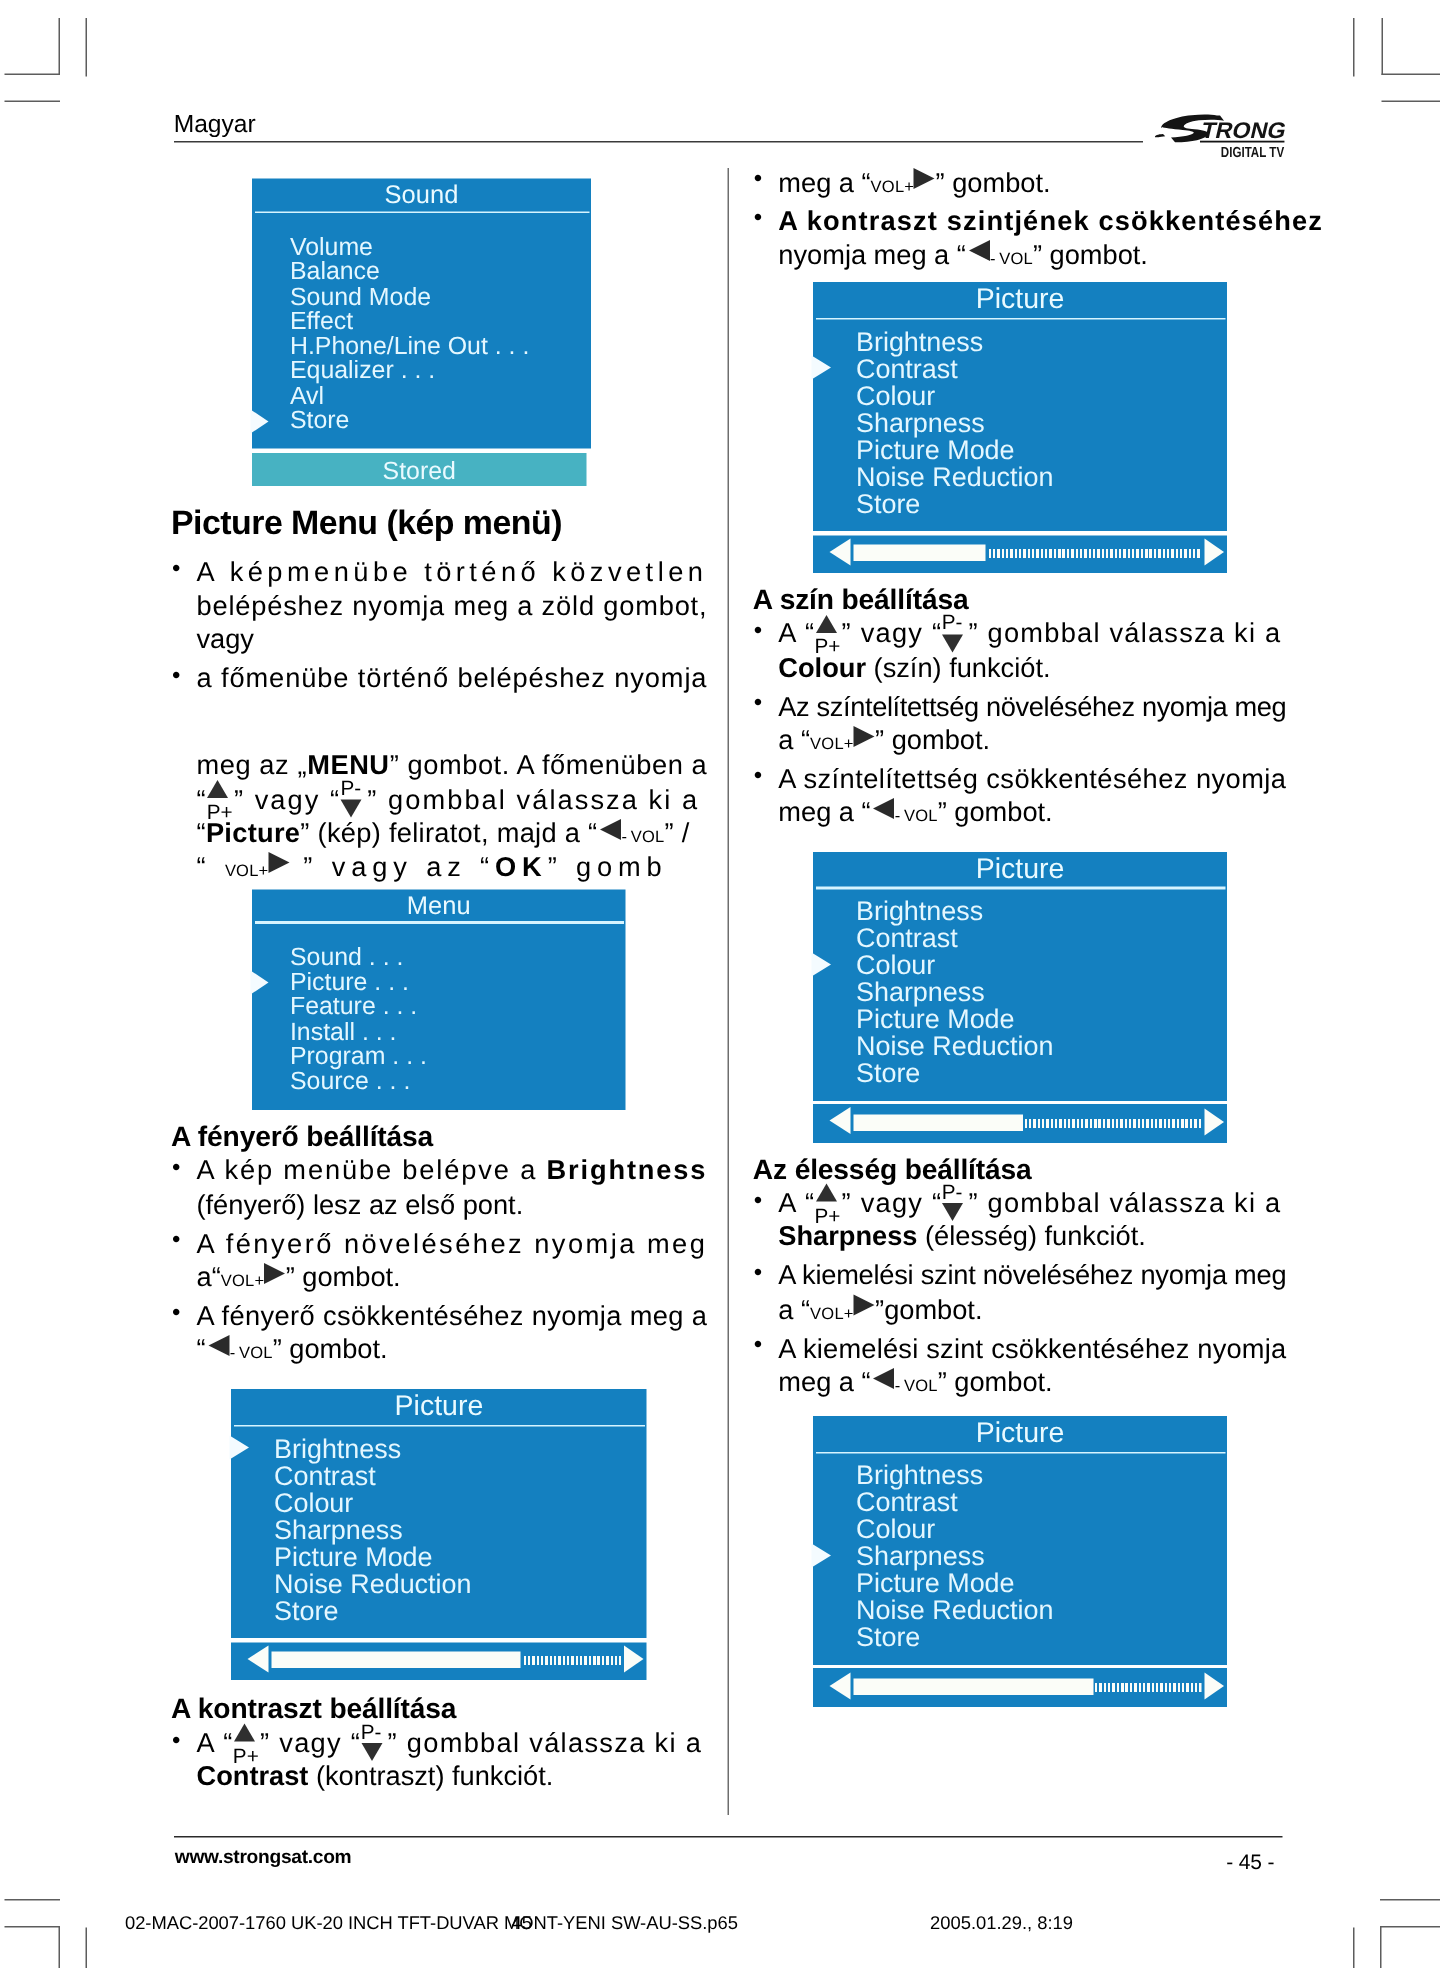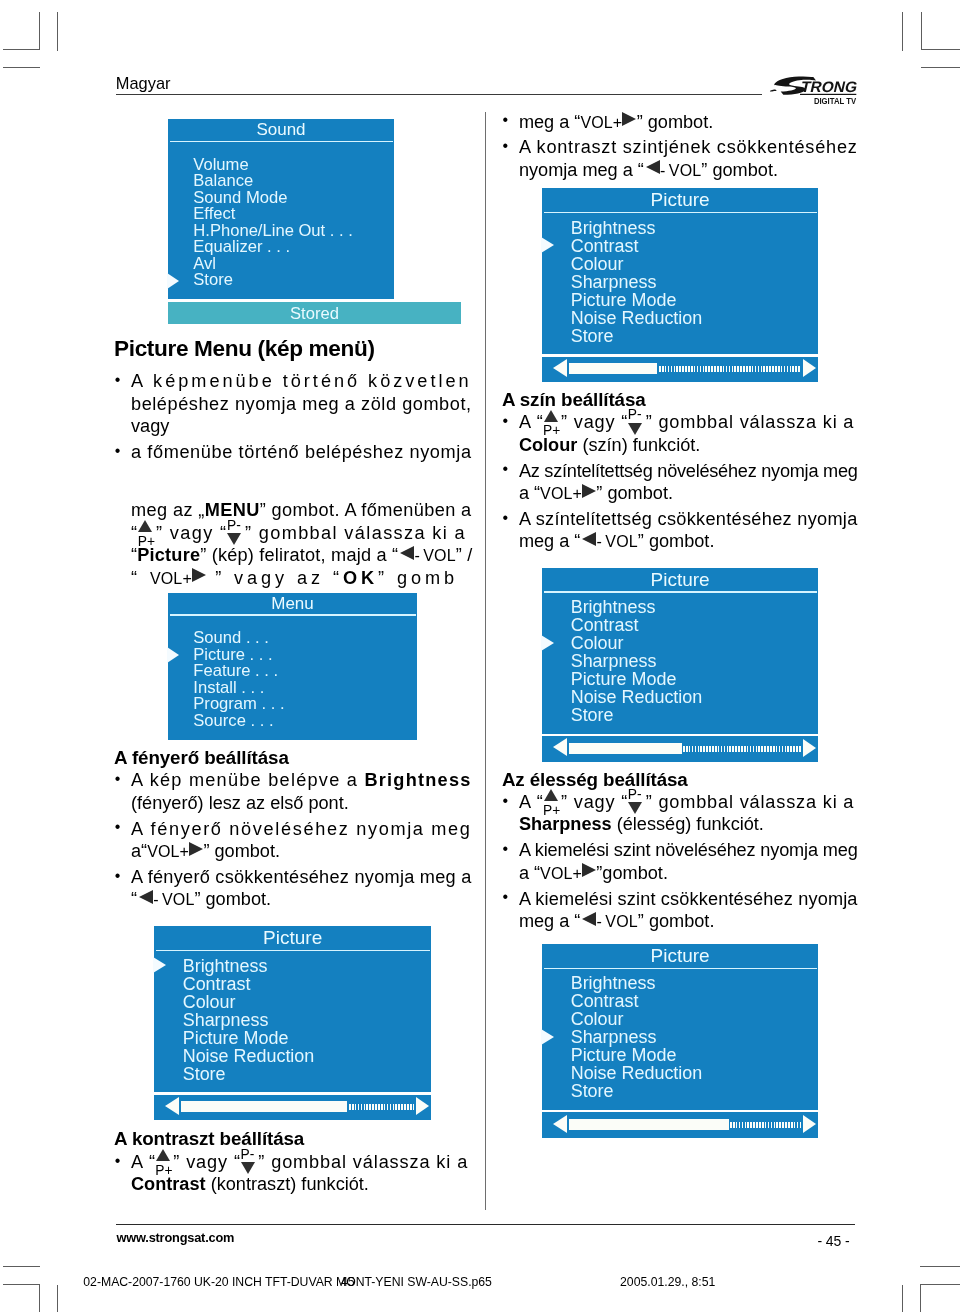--- a/index.html
+++ b/index.html
@@ -53,21 +53,21 @@
 .sl-bar{position:absolute;top:6.6px;height:11.3px;background:#fbfdf8;}
 .sl-dots{position:absolute;top:9.4px;height:5.9px;background:repeating-linear-gradient(to right,#fbfdf8 0 1.6px,#1480c0 1.6px 2.9px);}
 
 .kup{position:relative;display:inline-block;width:17.5px;height:1px;vertical-align:baseline;overflow:visible;}
 .kup>.triu{position:absolute;left:0px;top:-17.8px;width:0;height:0;border-bottom:12.4px solid #2f2f2f;border-left:7.2px solid transparent;border-right:7.2px solid transparent;}
 .kup>.plbl{position:absolute;left:-0.6px;top:-1.1px;font-size:13.8px;font-style:normal;line-height:9.9px;letter-spacing:0;white-space:nowrap;}
 .kdn{position:relative;display:inline-block;width:17.5px;height:1px;vertical-align:baseline;overflow:visible;}
 .kdn>.trid{position:absolute;left:0px;top:-4.7px;width:0;height:0;border-top:12.9px solid #2f2f2f;border-left:7.2px solid transparent;border-right:7.2px solid transparent;}
 .kdn>.plbl2{position:absolute;left:-0.4px;top:-17.2px;font-size:13.8px;font-style:normal;line-height:9.4px;letter-spacing:0;white-space:nowrap;}
 .kvl,.kvr{white-space:nowrap;}
-.vlbl{font-style:normal;font-size:16px;letter-spacing:.15px;}
+.vlbl{font-style:normal;font-size:11px;letter-spacing:.15px;}
 .vsp{font-style:normal;display:inline-block;width:1.8px;}
 .tri-l{position:relative;display:inline-block;width:14.3px;height:1px;vertical-align:baseline;}
 .tri-l::before{content:"";position:absolute;left:0;top:-14.4px;width:0;height:0;border-right:14.3px solid #2a2a2a;border-top:7.6px solid transparent;border-bottom:7.6px solid transparent;}
 .tri-r{position:relative;display:inline-block;width:14.3px;height:1px;vertical-align:baseline;}
 .tri-r::before{content:"";position:absolute;left:0;top:-14.4px;width:0;height:0;border-left:14.3px solid #2a2a2a;border-top:7.6px solid transparent;border-bottom:7.6px solid transparent;}
 
 </style>
 </head>
 <body>
 
@@ -114,39 +114,39 @@
     </svg>
   </div>
 
   <div id="vdiv"></div>
 
   <div id="frule"></div>
   <div id="site">www.strongsat.com</div>
   <div id="pageno">- 45 -</div>
   <div id="fnote">02-MAC-2007-1760 UK-20 INCH TFT-DUVAR MONT-YENI SW-AU-SS.p65</div>
   <div id="fpg">45</div>
-  <div id="fdate">2005.01.29., 8:51</div>
+  <div id="fdate">2005.01.29., 8:19</div>
 
   <div class="colL body">
 
     <div class="osd" style="margin-left:54px;width:226px;">
       <div class="osdttl">Sound</div>
       <div class="osdsep"></div>
       <div class="osditems">
       <div class="osdit"><span>Volume</span></div>
       <div class="osdit"><span>Balance</span></div>
       <div class="osdit"><span>Sound Mode</span></div>
       <div class="osdit"><span>Effect</span></div>
       <div class="osdit"><span>H.Phone/Line Out . . .</span></div>
       <div class="osdit"><span>Equalizer . . .</span></div>
       <div class="osdit"><span>Avl</span></div>
       <div class="osdit sel"><i class="ar"></i><span>Store</span></div>
       </div>
     </div>
-    <div class="stored" style="margin-left:54px;width:293px;">Stored</div>
+    <div class="stored" style="margin-left:54px;width:223px;">Stored</div>
 
     <h3 class="hd" style="margin-top:13px;">Picture Menu (kép menü)</h3>
 
     <div class="b" style="margin-top:9px;">
         <span class="bul">•</span>
         <span class="lines">
           <span class="ln" style="letter-spacing: 2.981px;">A képmenübe történő közvetlen</span>
           <span class="ln" style="letter-spacing: 0.553px;">belépéshez nyomja meg a zöld gombot,</span>
           <span class="ln">vagy</span>
         </span>
@@ -240,21 +240,21 @@
     <div class="b">
         <span class="bul">•</span>
         <span class="lines">
           <span class="ln"><span>meg a “</span><span class="kvr"><em class="vlbl">VOL+</em><i class="tri-r"></i></span><span>” gombot.</span></span>
         </span>
       </div>
 
     <div class="b">
         <span class="bul">•</span>
         <span class="lines">
-          <span class="ln" style="letter-spacing: 0.76px;">A kontraszt szintjének csökkentéséhez</span>
+          <span class="ln" style="letter-spacing: 0.76px; font-weight: bold;">A kontraszt szintjének csökkentéséhez</span>
           <span class="ln"><span>nyomja meg a “</span><span class="kvl"><em class="vsp"> </em><i class="tri-l"></i><em class="vlbl">- </em><em class="vlbl">VOL</em></span><span>”  gombot.</span></span>
         </span>
       </div>
 
     <div style="margin-left:40.2px;margin-top:6.8px;width:276px;">
       <div class="osd big">
         <div class="osdttl">Picture</div>
         <div class="osdsep"></div>
         <div class="osditems">
         <div class="osdit"><span>Brightness</span></div>

